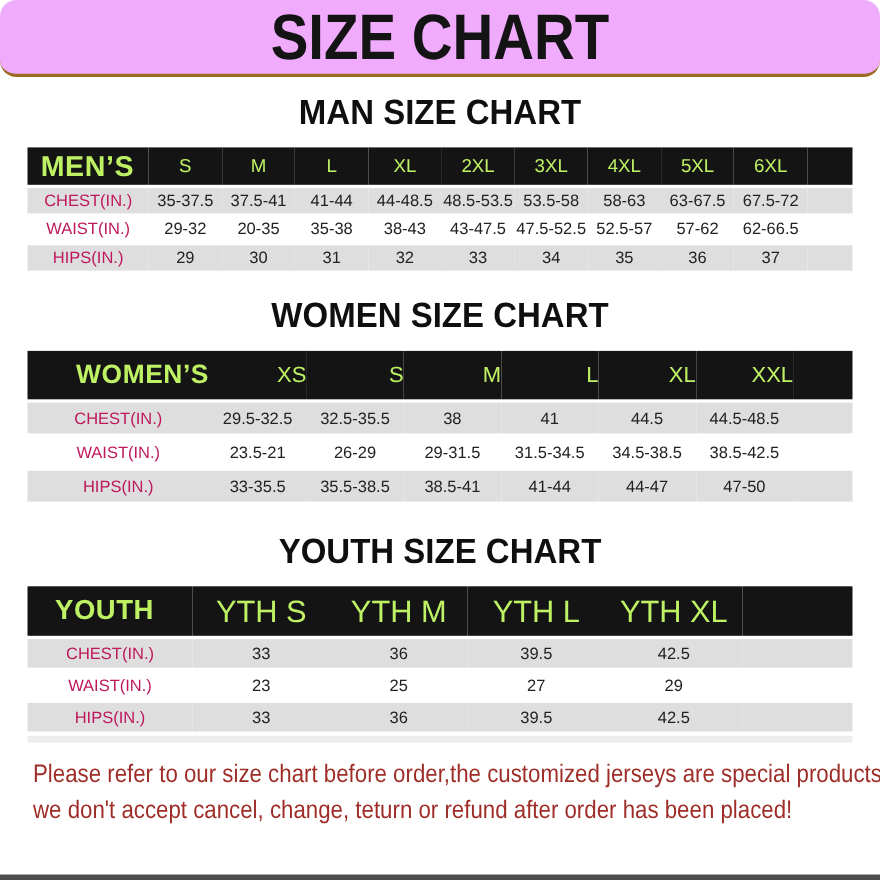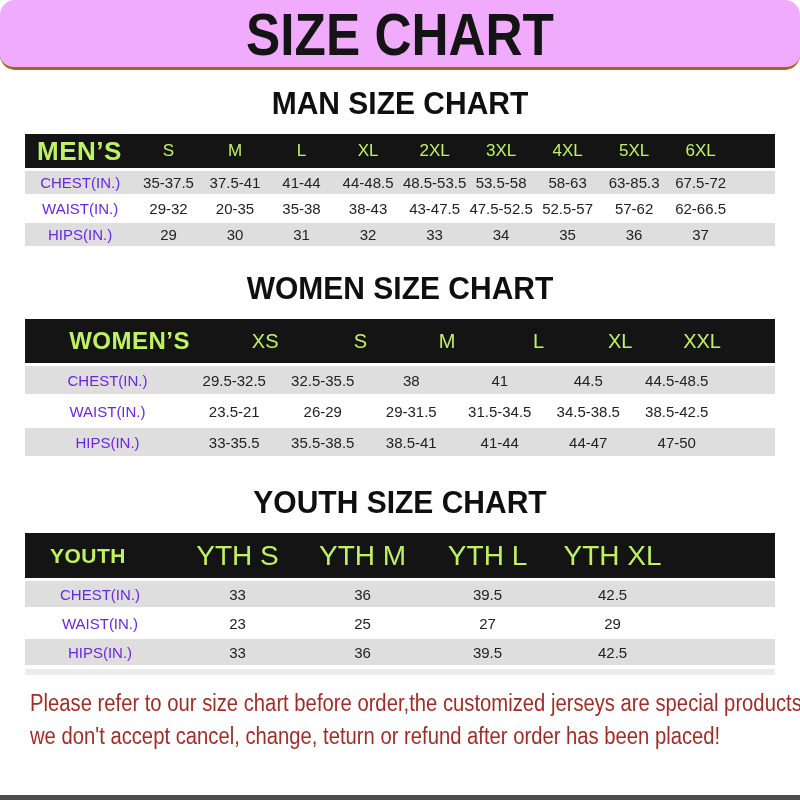--- a/index.html
+++ b/index.html
@@ -45,32 +45,32 @@
   th.corner {
     text-align:left; padding-left:12px;
     font-weight:800; letter-spacing:0.5px;
   }
   tbody tr:nth-child(odd)  td { background:#DEDEDE; }
   tbody tr:nth-child(even) td { background:#ffffff; }
   tbody td {
     text-align:center; vertical-align:middle;
     font-size:15px; color:#222222;
   }
-  td.rowlabel { font-size:15px; color:#6d28d9; }
+  td.rowlabel { font-size:15px; color:#be185d; }
   
   .t-men thead th { height:34px; font-size:17px; }
   .t-men th.corner { font-size:26px; }
   .t-men tbody td { height:23px; }
   
   .t-women thead th { height:44px; font-size:20px;text-align:right; }
   .t-women th.corner { font-size:24px; }
   .t-women tbody td { height:28px; }
   
   .t-youth thead th { height:45px; font-size:28px; }
-  .t-youth th.corner { font-size:21px;padding-left:25px; }
+  .t-youth th.corner { font-size:25px;padding-left:25px; }
   .t-youth tbody td { height:26px; }
   .after-stripe { width:750px; height:6px; margin:1px auto 0; background:#ececec; }
   
   .footer {
     margin-top:12px; padding-left:30px;
     color:#9E2D27;
   }
   .footer p {
     font-size:23px; font-weight:400; line-height:1.42;
     transform:scaleX(0.88); transform-origin:left center;
@@ -124,21 +124,21 @@
       <tbody>
         <tr>
           <td class="rowlabel">CHEST(IN.)</td>
           <td>35-37.5</td>
           <td>37.5-41</td>
           <td>41-44</td>
           <td>44-48.5</td>
           <td>48.5-53.5</td>
           <td>53.5-58</td>
           <td>58-63</td>
-          <td>63-85.3</td>
+          <td>63-67.5</td>
           <td>67.5-72</td>
           <td></td>
         </tr>
         <tr>
           <td class="rowlabel">WAIST(IN.)</td>
           <td>29-32</td>
           <td>20-35</td>
           <td>35-38</td>
           <td>38-43</td>
           <td>43-47.5</td>

